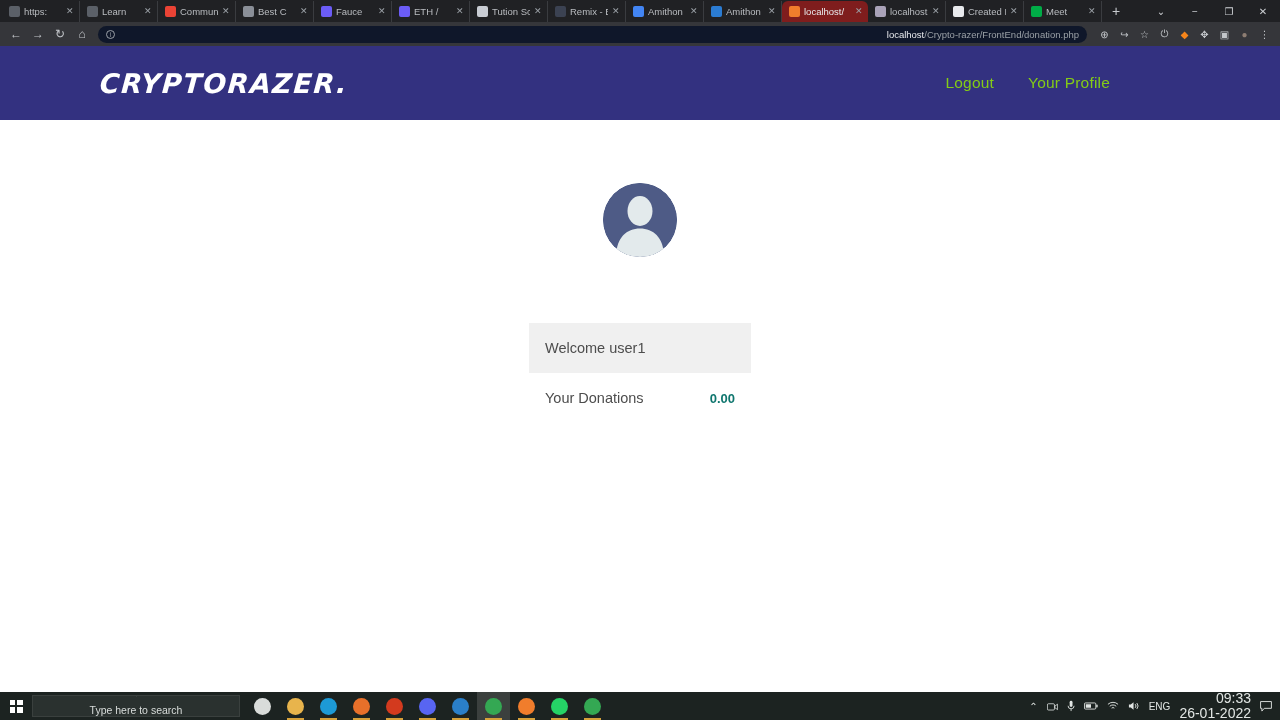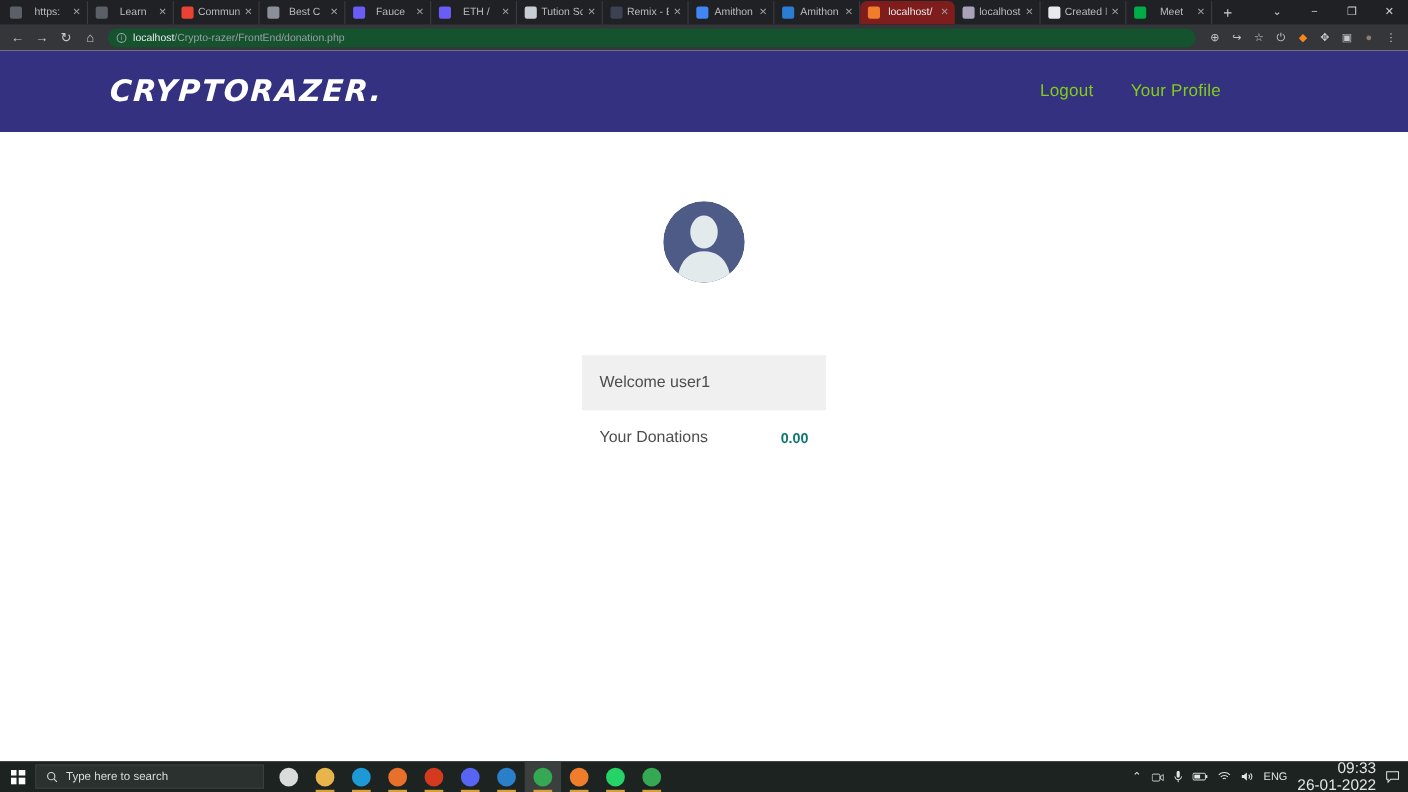--- a/index.html
+++ b/index.html
@@ -25,21 +25,21 @@
     position: relative;
   }
   .tab.active { background: #7f1d1d; color: #e8eaed; border-radius: 6px 6px 0 0; border-right: none; }
   .tab .favicon {
     width: 11px; height: 11px; flex: 0 0 11px; border-radius: 2px;
     display: flex; align-items: center; justify-content: center;
     font-size: 7px; color: #fff; overflow: hidden;
   }
   .tab .tab-title {
     max-width: 58px; overflow: hidden; text-overflow: clip;
-    flex: 1 1 auto; font-size: 9.5px; text-align: center;
+    flex: 1 1 auto; font-size: 9.5px;
   }
   .tab .tab-close { font-size: 9px; color: #9aa0a6; flex: 0 0 8px; line-height: 1; }
 
   .newtab {
     color: #c8cbcf; font-size: 14px; padding: 0 8px; line-height: 21px;
     margin-left: 2px;
   }
   .win-ctrls {
     position: absolute; right: 0; top: 0; height: 22px;
     display: flex; align-items: center; gap: 0;
@@ -51,23 +51,23 @@
 
   .toolbar {
     height: 24px; background: #35363a; display: flex; align-items: center;
     padding: 0 6px; gap: 2px;
   }
   .nav-btn {
     width: 20px; height: 20px; display: flex; align-items: center; justify-content: center;
     color: #c3c6ca; font-size: 12px; border-radius: 50%;
   }
   .omnibox {
-    flex: 1 1 auto; height: 17px; background: #14532d; border-radius: 9px;
+    flex: 1 1 auto; height: 17px; background: #0f172a; border-radius: 9px;
     margin: 0 6px 0 4px; display: flex; align-items: center; padding: 0 8px; gap: 6px;
-    font-size: 9.5px; overflow: hidden;
+    font-size: 9.5px; overflow: hidden; justify-content: space-between;
   }
   .omnibox .info-ico {
     width: 9px; height: 9px; border: 1px solid #9aa0a6; border-radius: 50%;
     color: #9aa0a6; font-size: 6.5px; line-height: 8px; text-align: center; flex: 0 0 9px;
   }
   .url-strong { color: #e8eaed; }
   .url-rest { color: #9aa0a6; }
   .tb-icons { display: flex; align-items: center; gap: 1px; }
   .tb-icons span {
     width: 19px; height: 19px; display: flex; align-items: center; justify-content: center;
@@ -128,20 +128,21 @@
   .start {
     width: 32px; height: 28px; display: flex; align-items: center; justify-content: center;
   }
   .win-logo { width: 13px; height: 13px; display: grid; grid-template-columns: 1fr 1fr;
     grid-template-rows: 1fr 1fr; gap: 1.5px; }
   .win-logo i { background: #ffffff; display: block; }
   .search-box {
     width: 208px; height: 22px; background: #2a312f; display: flex; align-items: center;
     gap: 7px; padding: 0 9px; color: #d8dcda; font-size: 10.5px;
     border: 1px solid #3a403e;
+    flex-direction: column;
   }
   .tb-apps { display: flex; align-items: center; gap: 0; margin-left: 6px; }
   .tb-app {
     width: 33px; height: 28px; display: flex; align-items: center; justify-content: center;
     position: relative;
   }
   .tb-app.active { background: #3b403e; }
   .tb-app .glyph { width: 17px; height: 17px; border-radius: 50%; display: flex;
     align-items: center; justify-content: center; font-size: 9px; color: #fff; }
   .tb-app .underline {

